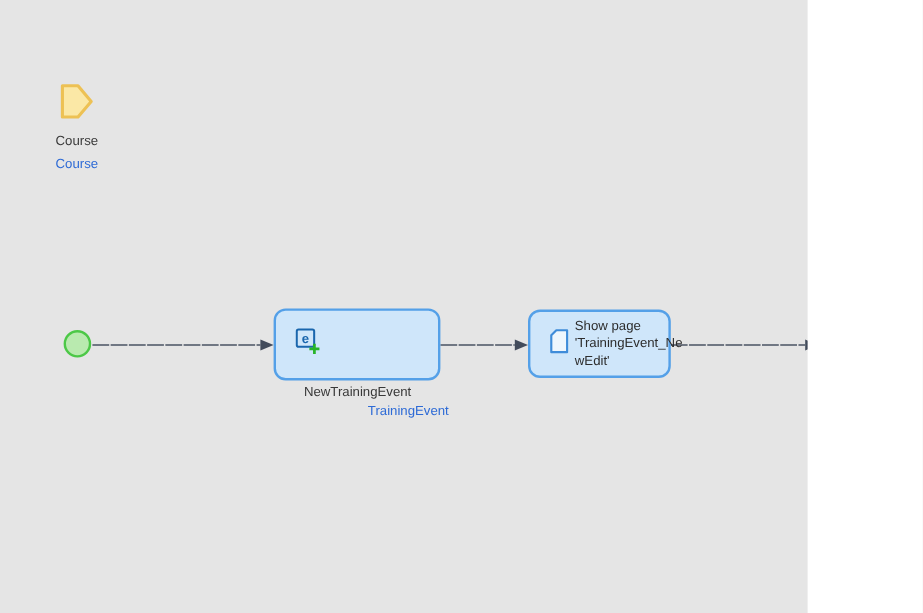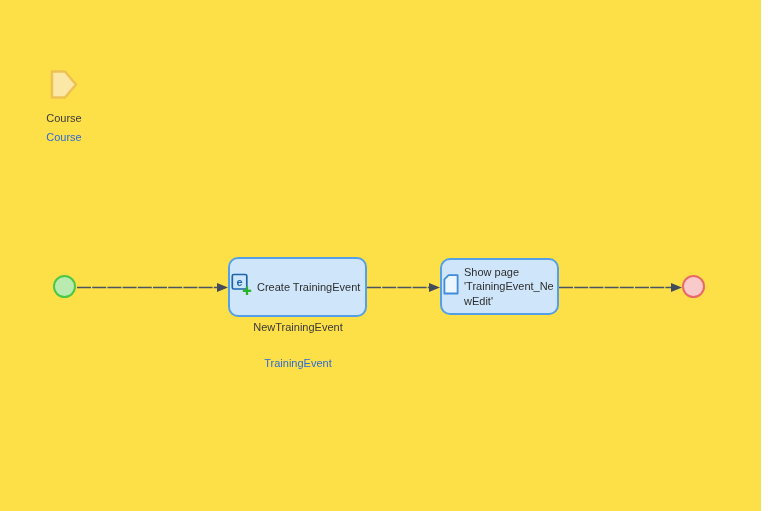--- a/index.html
+++ b/index.html
@@ -1,22 +1,22 @@
 <!DOCTYPE html>
 <html><head>
 <meta charset="utf-8">
 <style>
   html, body { margin: 0; padding: 0; }
   body { font-family: "Liberation Sans", sans-serif; }
 
   .canvas {
     position: relative;
-    width: 761px;
+    width: 673px;
     height: 511px;
-    background: #fde047;
+    background: #e5e5e5;
     overflow: hidden;
   }
 
   
   .param-group {
     position: absolute;
     left: 18px;
     top: 68px;
     width: 92px;
     text-align: center;
@@ -68,21 +68,21 @@
 
   
   .activity {
     position: absolute;
     box-sizing: border-box;
     background: #cfe6fa;
     border: 2px solid #54a0e8;
     border-radius: 10px;
     display: flex;
     align-items: center;
-    padding: 4px 6px 4px 1px;
+    padding: 4px 6px 4px 16px;
     cursor: default;
   }
   .activity-create { left: 228px; top: 257px; width: 139px; height: 60px; }
   .activity-showpage { left: 440px; top: 258px; width: 119px; height: 57px; }
 
   .activity .act-icon { flex: 0 0 auto; margin-right: 5px; }
   .act-text {
     font-size: 11px;
     line-height: 14.5px;
     color: #2d2d2d;
@@ -94,24 +94,25 @@
     position: absolute;
     left: 222px; top: 321px;
     width: 152px;
     text-align: center;
   }
   .act-name {
     font-size: 11px;
     color: #383838;
   }
   .act-entity-link {
-    margin-top: 24px;
+    margin-top: 4px;
     font-size: 11px;
     color: #2e6bd6;
     cursor: pointer;
+    text-align: right;
   }
 </style>
 </head>
 <body>
 
 <div class="canvas">
 
   <div class="param-group">
     <div class="param-icon-wrap">
       <svg width="30" height="35" viewBox="0 0 30 35">
@@ -142,21 +143,20 @@
   <div class="activity activity-create">
     <span class="act-icon">
       <svg width="21" height="24" viewBox="0 0 21 24">
         <rect x="1.3" y="1.5" width="14.5" height="14.5" rx="1.5" fill="none" stroke="#1a66ad" stroke-width="1.7"></rect>
         <text x="8.5" y="12.8" font-size="11" font-weight="600" text-anchor="middle" fill="#1a66ad" font-family="Liberation Sans, sans-serif">e</text>
         <line x1="16" y1="13.5" x2="16" y2="22" stroke="#28b428" stroke-width="2.3"></line>
         <line x1="11.8" y1="17.8" x2="20.2" y2="17.8" stroke="#28b428" stroke-width="2.3"></line>
       </svg>
     </span>
     <div class="act-text">
-      <span>Create TrainingEvent</span>
     </div>
   </div>
 
   <div class="act-caption">
     <div class="act-name">NewTrainingEvent</div>
     <div class="act-entity-link">TrainingEvent</div>
   </div>
 
   <div class="activity activity-showpage">
     <span class="act-icon">

